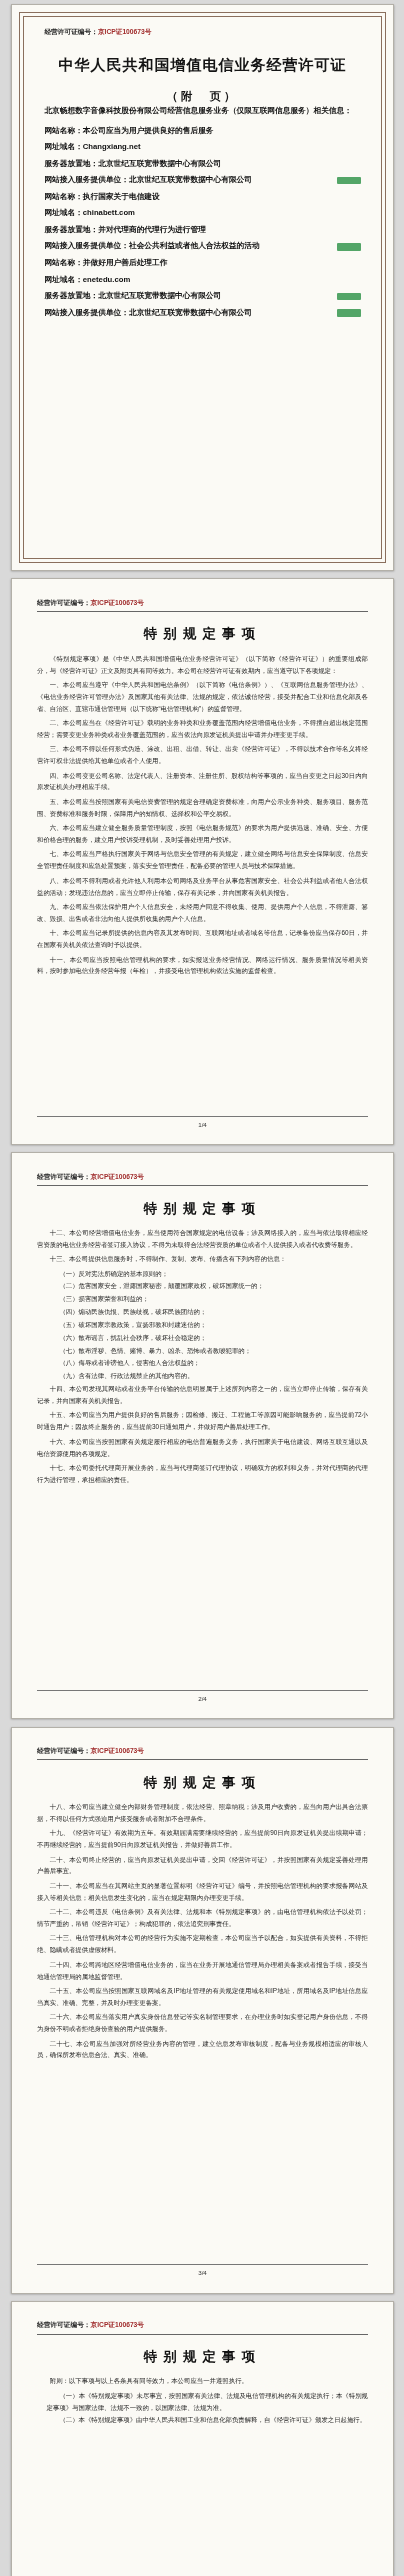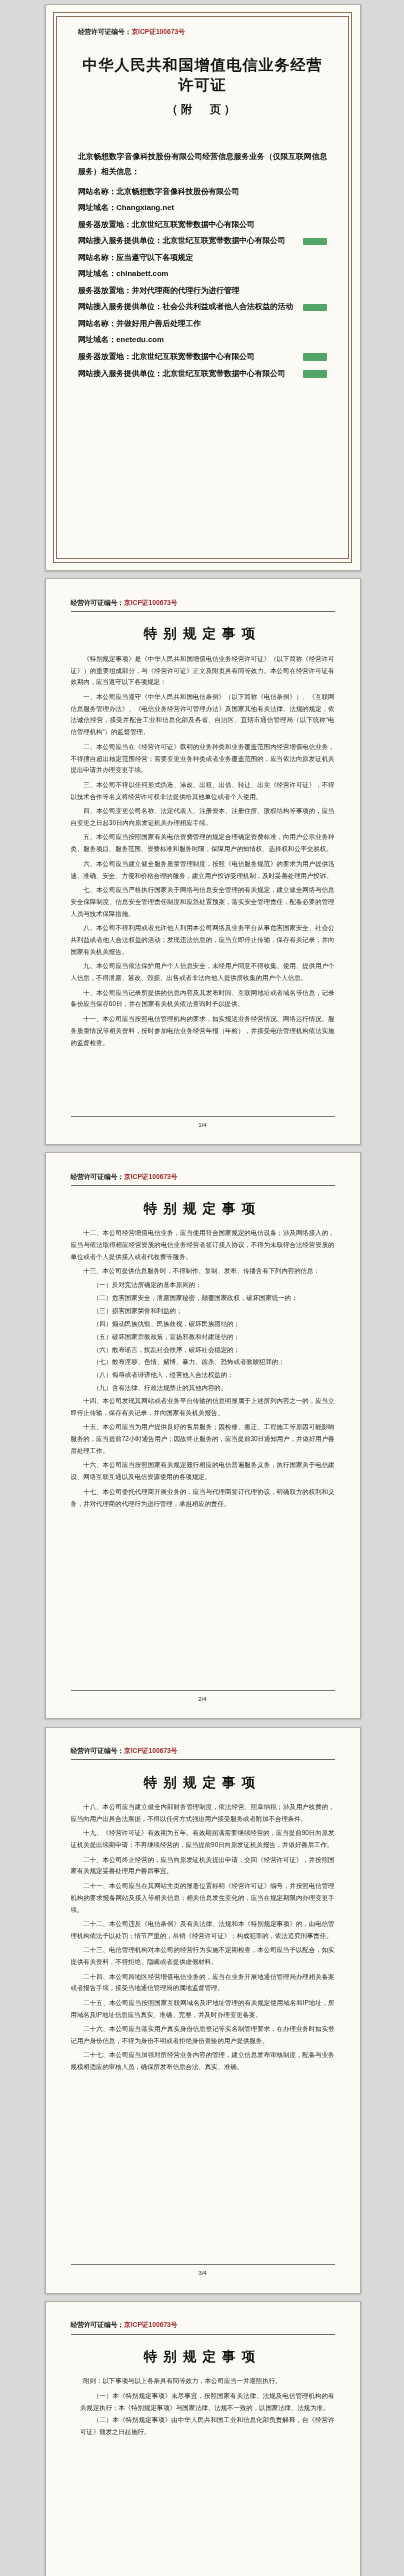--- a/index.html
+++ b/index.html
@@ -4,21 +4,21 @@
 <style>
   html,body{margin:0;padding:0;}
   body{
     width:405px;
     background:#d9d9d9;
     padding-top:4.1px;
     font-family:"Liberation Sans", sans-serif;
     -webkit-font-smoothing:antialiased;
   }
   .page{
-    width:316px;
+    width:383px;
     height:567px;
     margin:0 auto 7.2px auto;
     background:#fbfaf5;
     border:0.5px solid #b3b0a8;
     box-shadow:0 0.5px 2.1px rgba(0,0,0,0.35);
     box-sizing:border-box;
     position:relative;
   }
   
   .cert{ padding:7.2px; }
@@ -49,25 +49,25 @@
     letter-spacing:1px;
     color:#151515;
     line-height:1.35;
   }
   .cert-subtitle{
     text-align:center;
     font-family:"Liberation Serif", serif;
     font-size:11.3px;
     font-weight:bold;
     color:#151515;
-    margin-top:7px;
+    margin-top:14px;
     letter-spacing:3.1px;
   }
   .cert-intro{
-    margin-top:33px;
+    margin-top:0;
     font-size:7.7px;
     font-weight:bold;
     line-height:1.9;
     color:#111;
     text-align:justify;
   }
   .cert-rows{ margin-top:4.1px; }
   .cert-row{
     display:flex;
     align-items:center;
@@ -135,38 +135,38 @@
     <div class="cert-frame-inner">
       <div class="cert-header">
         <span>经营许可证编号：</span><span class="num">京ICP证100673号</span>
       </div>
       <div class="cert-title">中华人民共和国增值电信业务经营许可证</div>
       <div class="cert-subtitle">（附　页）</div>
       <div class="cert-intro">北京畅想数字音像科技股份有限公司经营信息服务业务（仅限互联网信息服务）相关信息：</div>
       <div class="cert-rows">
         <div class="cert-row">
           <span class="lbl">网站名称：</span>
-            <span class="val">北京畅想数字音像科技股份有限公司</span>
+            <span class="val">本公司应当为用户提供良好的售后服务</span>
         </div>
         <div class="cert-row">
           <span class="lbl">网址域名：</span>
             <span class="val">Changxiang.net</span>
         </div>
         <div class="cert-row">
           <span class="lbl">服务器放置地：</span>
             <span class="val">北京世纪互联宽带数据中心有限公司</span>
         </div>
         <div class="cert-row">
           <span class="lbl">网站接入服务提供单位：</span>
             <span class="val">北京世纪互联宽带数据中心有限公司</span>
           <span class="tag"></span>
         </div>
         <div class="cert-row">
           <span class="lbl">网站名称：</span>
-            <span class="val">应当遵守以下各项规定</span>
+            <span class="val">执行国家关于电信建设</span>
         </div>
         <div class="cert-row">
           <span class="lbl">网址域名：</span>
             <span class="val">chinabett.com</span>
         </div>
         <div class="cert-row">
           <span class="lbl">服务器放置地：</span>
             <span class="val">并对代理商的代理行为进行管理</span>
         </div>
         <div class="cert-row">

